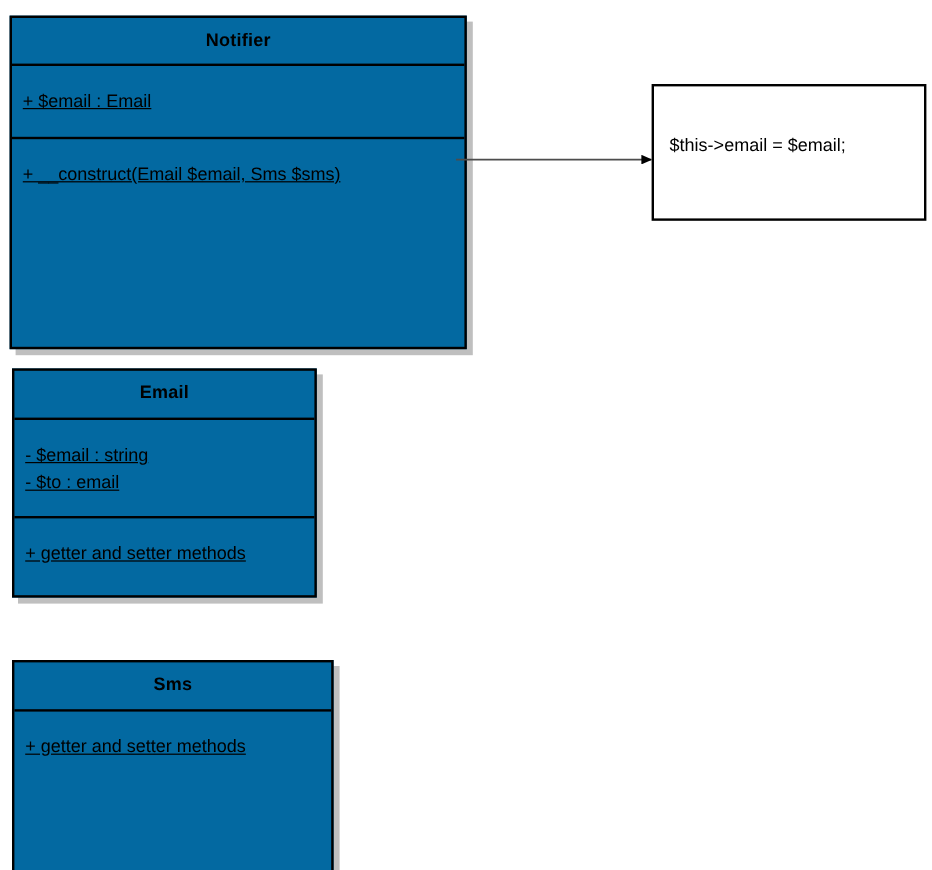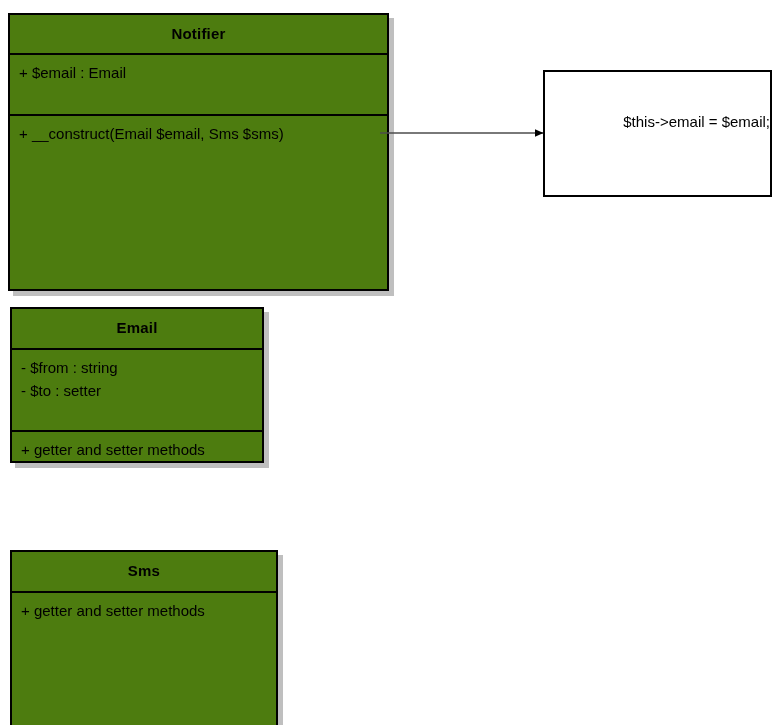--- a/index.html
+++ b/index.html
@@ -23,21 +23,21 @@
     left: 0;
     top: 0;
     width: 777px;
     height: 725px;
   }
 
   
   .uml-box {
     position: absolute;
     box-sizing: border-box;
-    background: #4d7c0f;
+    background: #0369a1;
     border: 2px solid #000000;
     box-shadow: 5px 5px 0 0 #bfbfbf;
   }
 
   .uml-note {
     position: absolute;
     box-sizing: border-box;
     background: #ffffff;
     border: 2px solid #000000;
   }
@@ -51,21 +51,22 @@
     letter-spacing: 0.2px;
     padding: 11px 4px 10px 4px;
     border-bottom: 2px solid #000000;
     white-space: nowrap;
   }
 
   .uml-section {
     box-sizing: border-box;
     font-size: 15px;
     line-height: 23px;
-    padding: 6px 8px 6px 9px;
+    padding: 18px 8px 6px 9px;
+    text-decoration: underline;
   }
 
   .uml-section.bordered {
     border-bottom: 2px solid #000000;
   }
 
   .uml-line {
     white-space: pre-wrap;
     font-size: 15px;
     line-height: 23px;
@@ -83,35 +84,34 @@
     height: 278px;
   }
   #notifier-box .uml-title { height: 40px; }
   #notifier-attrs { height: 61px; }
   #notifier-ops   { height: 173px; }
 
   #note-box {
     left: 543px;
     top: 70px;
     width: 229px;
-    height: 127px;
-    text-align: right;
+    height: 114px;
   }
   #note-body {
     box-sizing: border-box;
     padding: 38px 0 0 13px;
     font-size: 15px;
     line-height: 23px;
   }
 
   #email-box {
     left: 10px;
     top: 307px;
     width: 254px;
-    height: 156px;
+    height: 191px;
   }
   #email-box .uml-title { height: 41px; }
   #email-attrs { height: 82px; }
   #email-ops   { height: 64px; }
 
   #sms-box {
     left: 10px;
     top: 550px;
     width: 268px;
     height: 184px;
@@ -160,22 +160,22 @@
   <div class="uml-note" id="note-box">
     <div id="note-body">
       <div class="uml-line">$this-&gt;email = $email;</div>
     </div>
   </div>
 
   <div class="uml-box" id="email-box">
     <div class="uml-title">Email</div>
 
     <div class="uml-section bordered" id="email-attrs">
-      <div class="uml-line">- $from : string</div>
-      <div class="uml-line">- $to : setter</div>
+      <div class="uml-line">- $email : string</div>
+      <div class="uml-line">- $to : email</div>
     </div>
 
     <div class="uml-section" id="email-ops">
       <div class="uml-line">+ getter and setter methods</div>
     </div>
   </div>
 
   <div class="uml-box" id="sms-box">
     <div class="uml-title">Sms</div>
 

